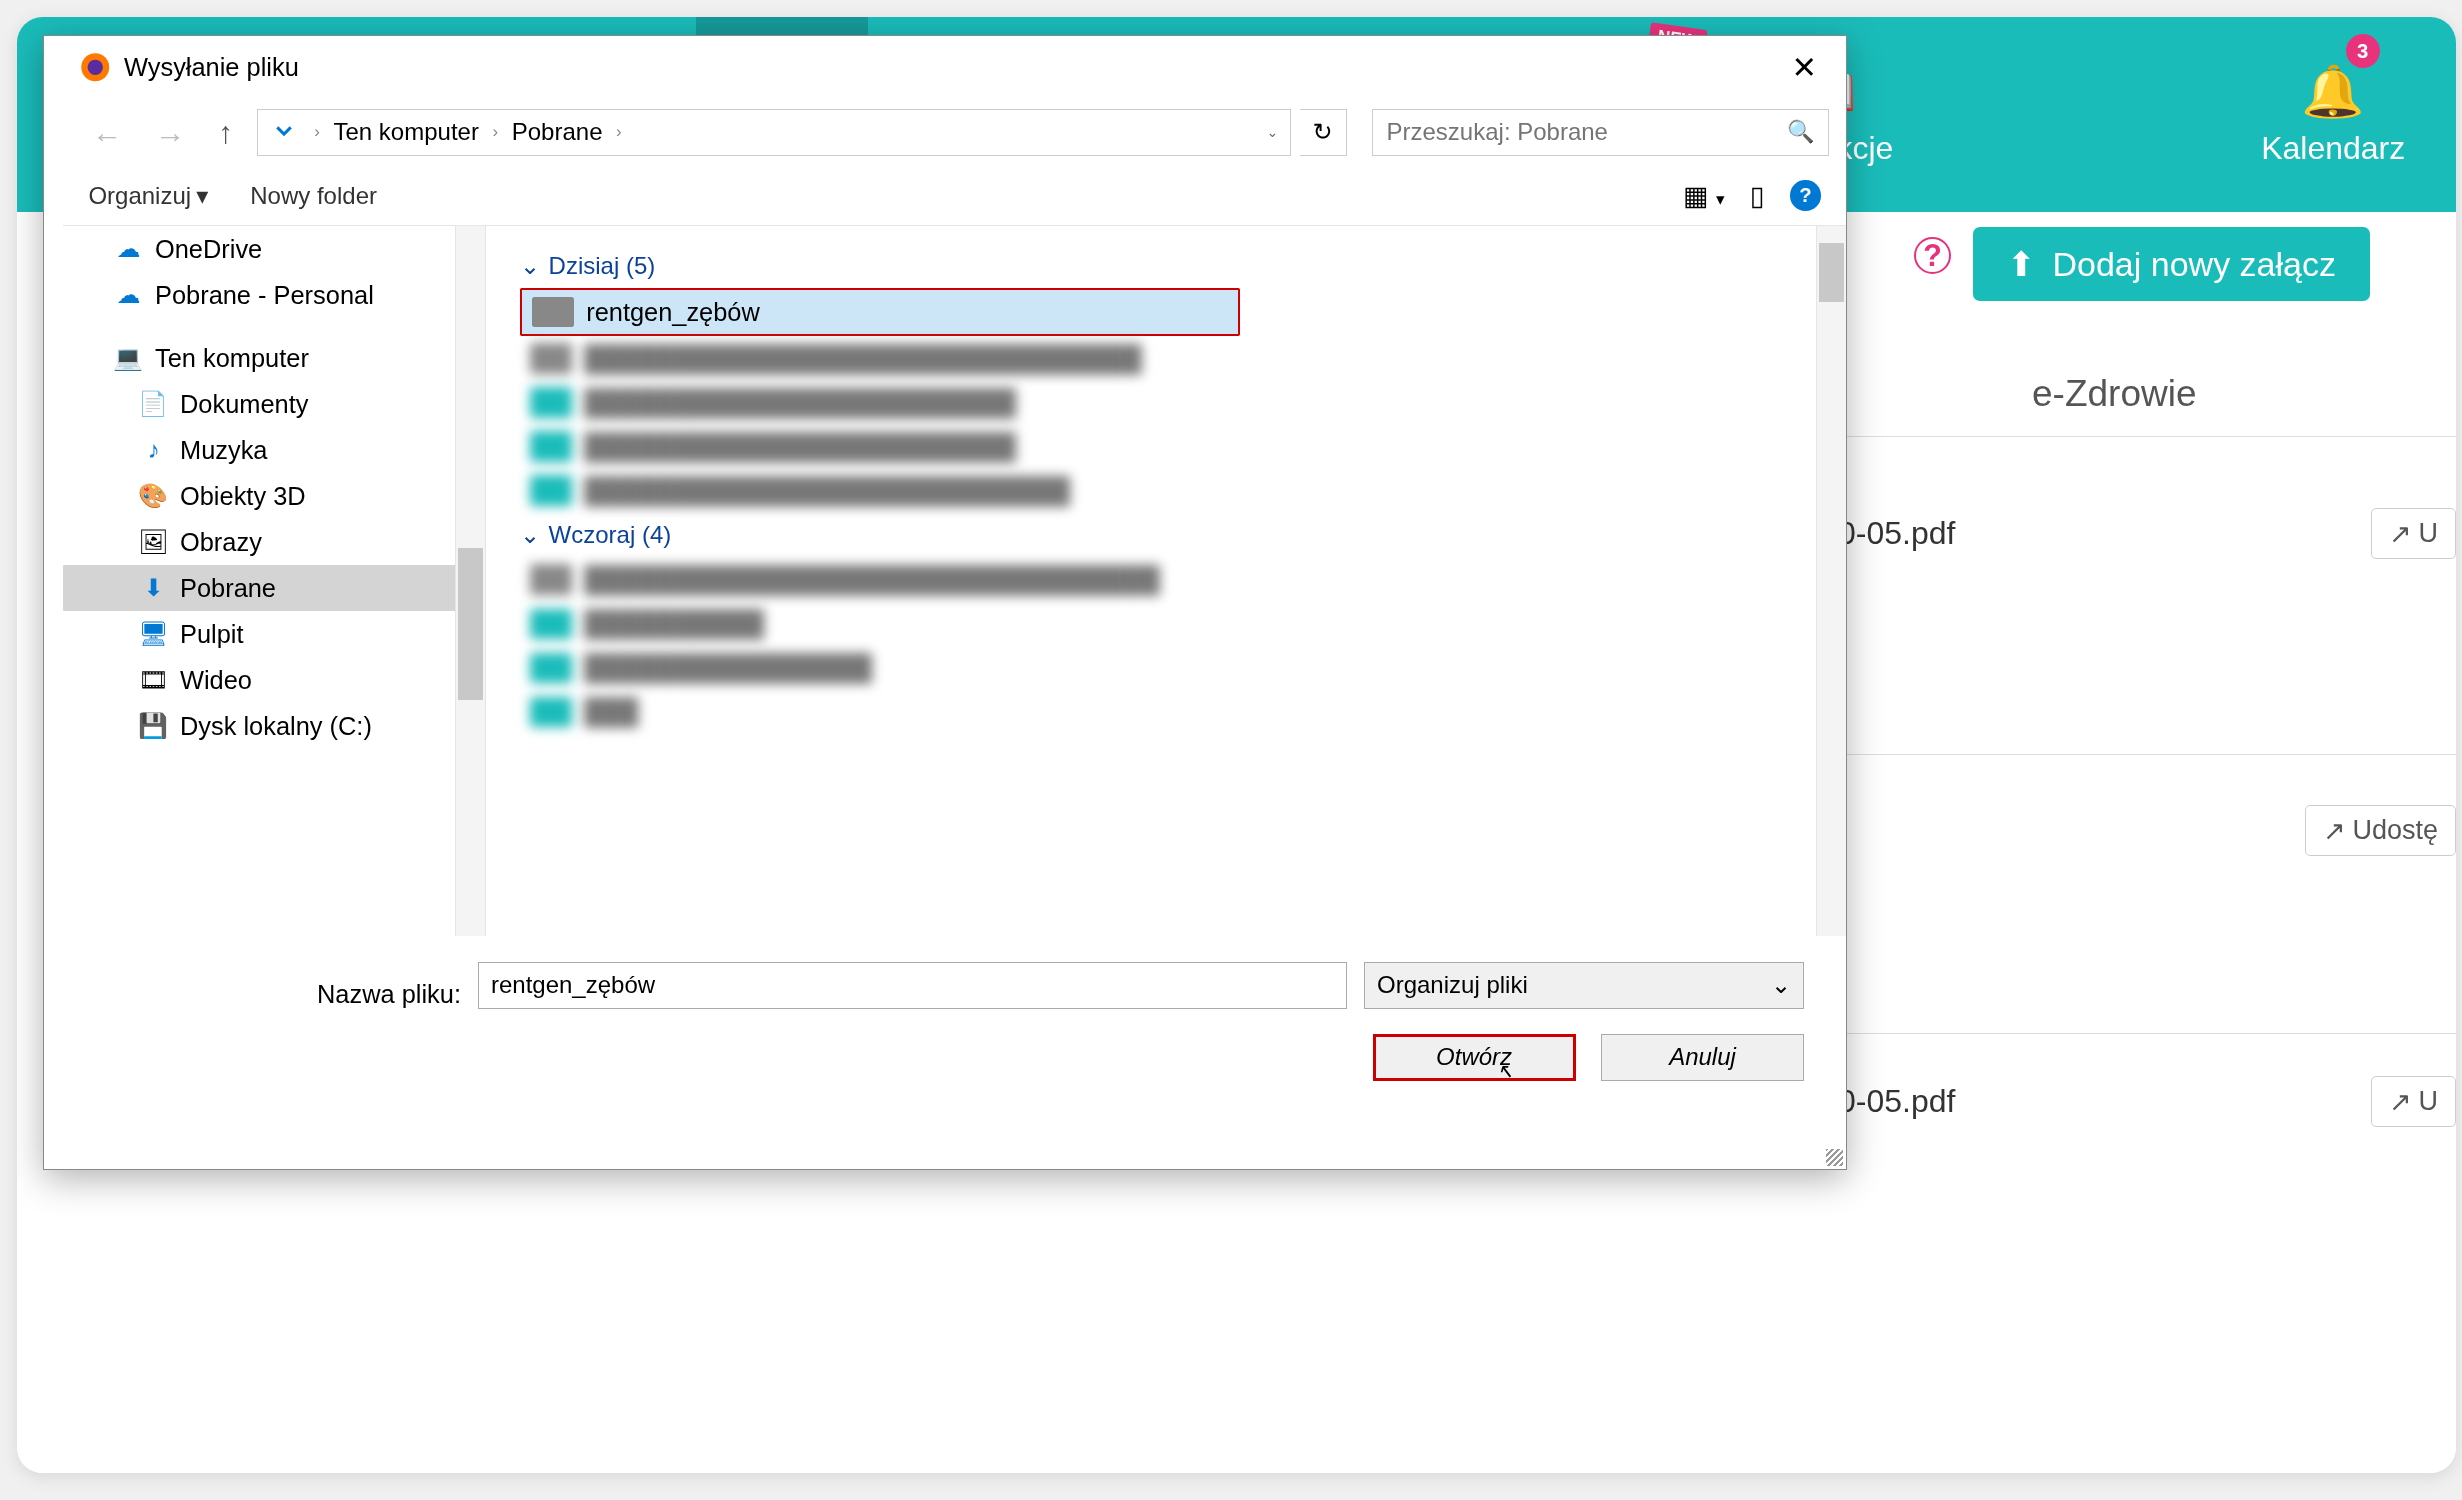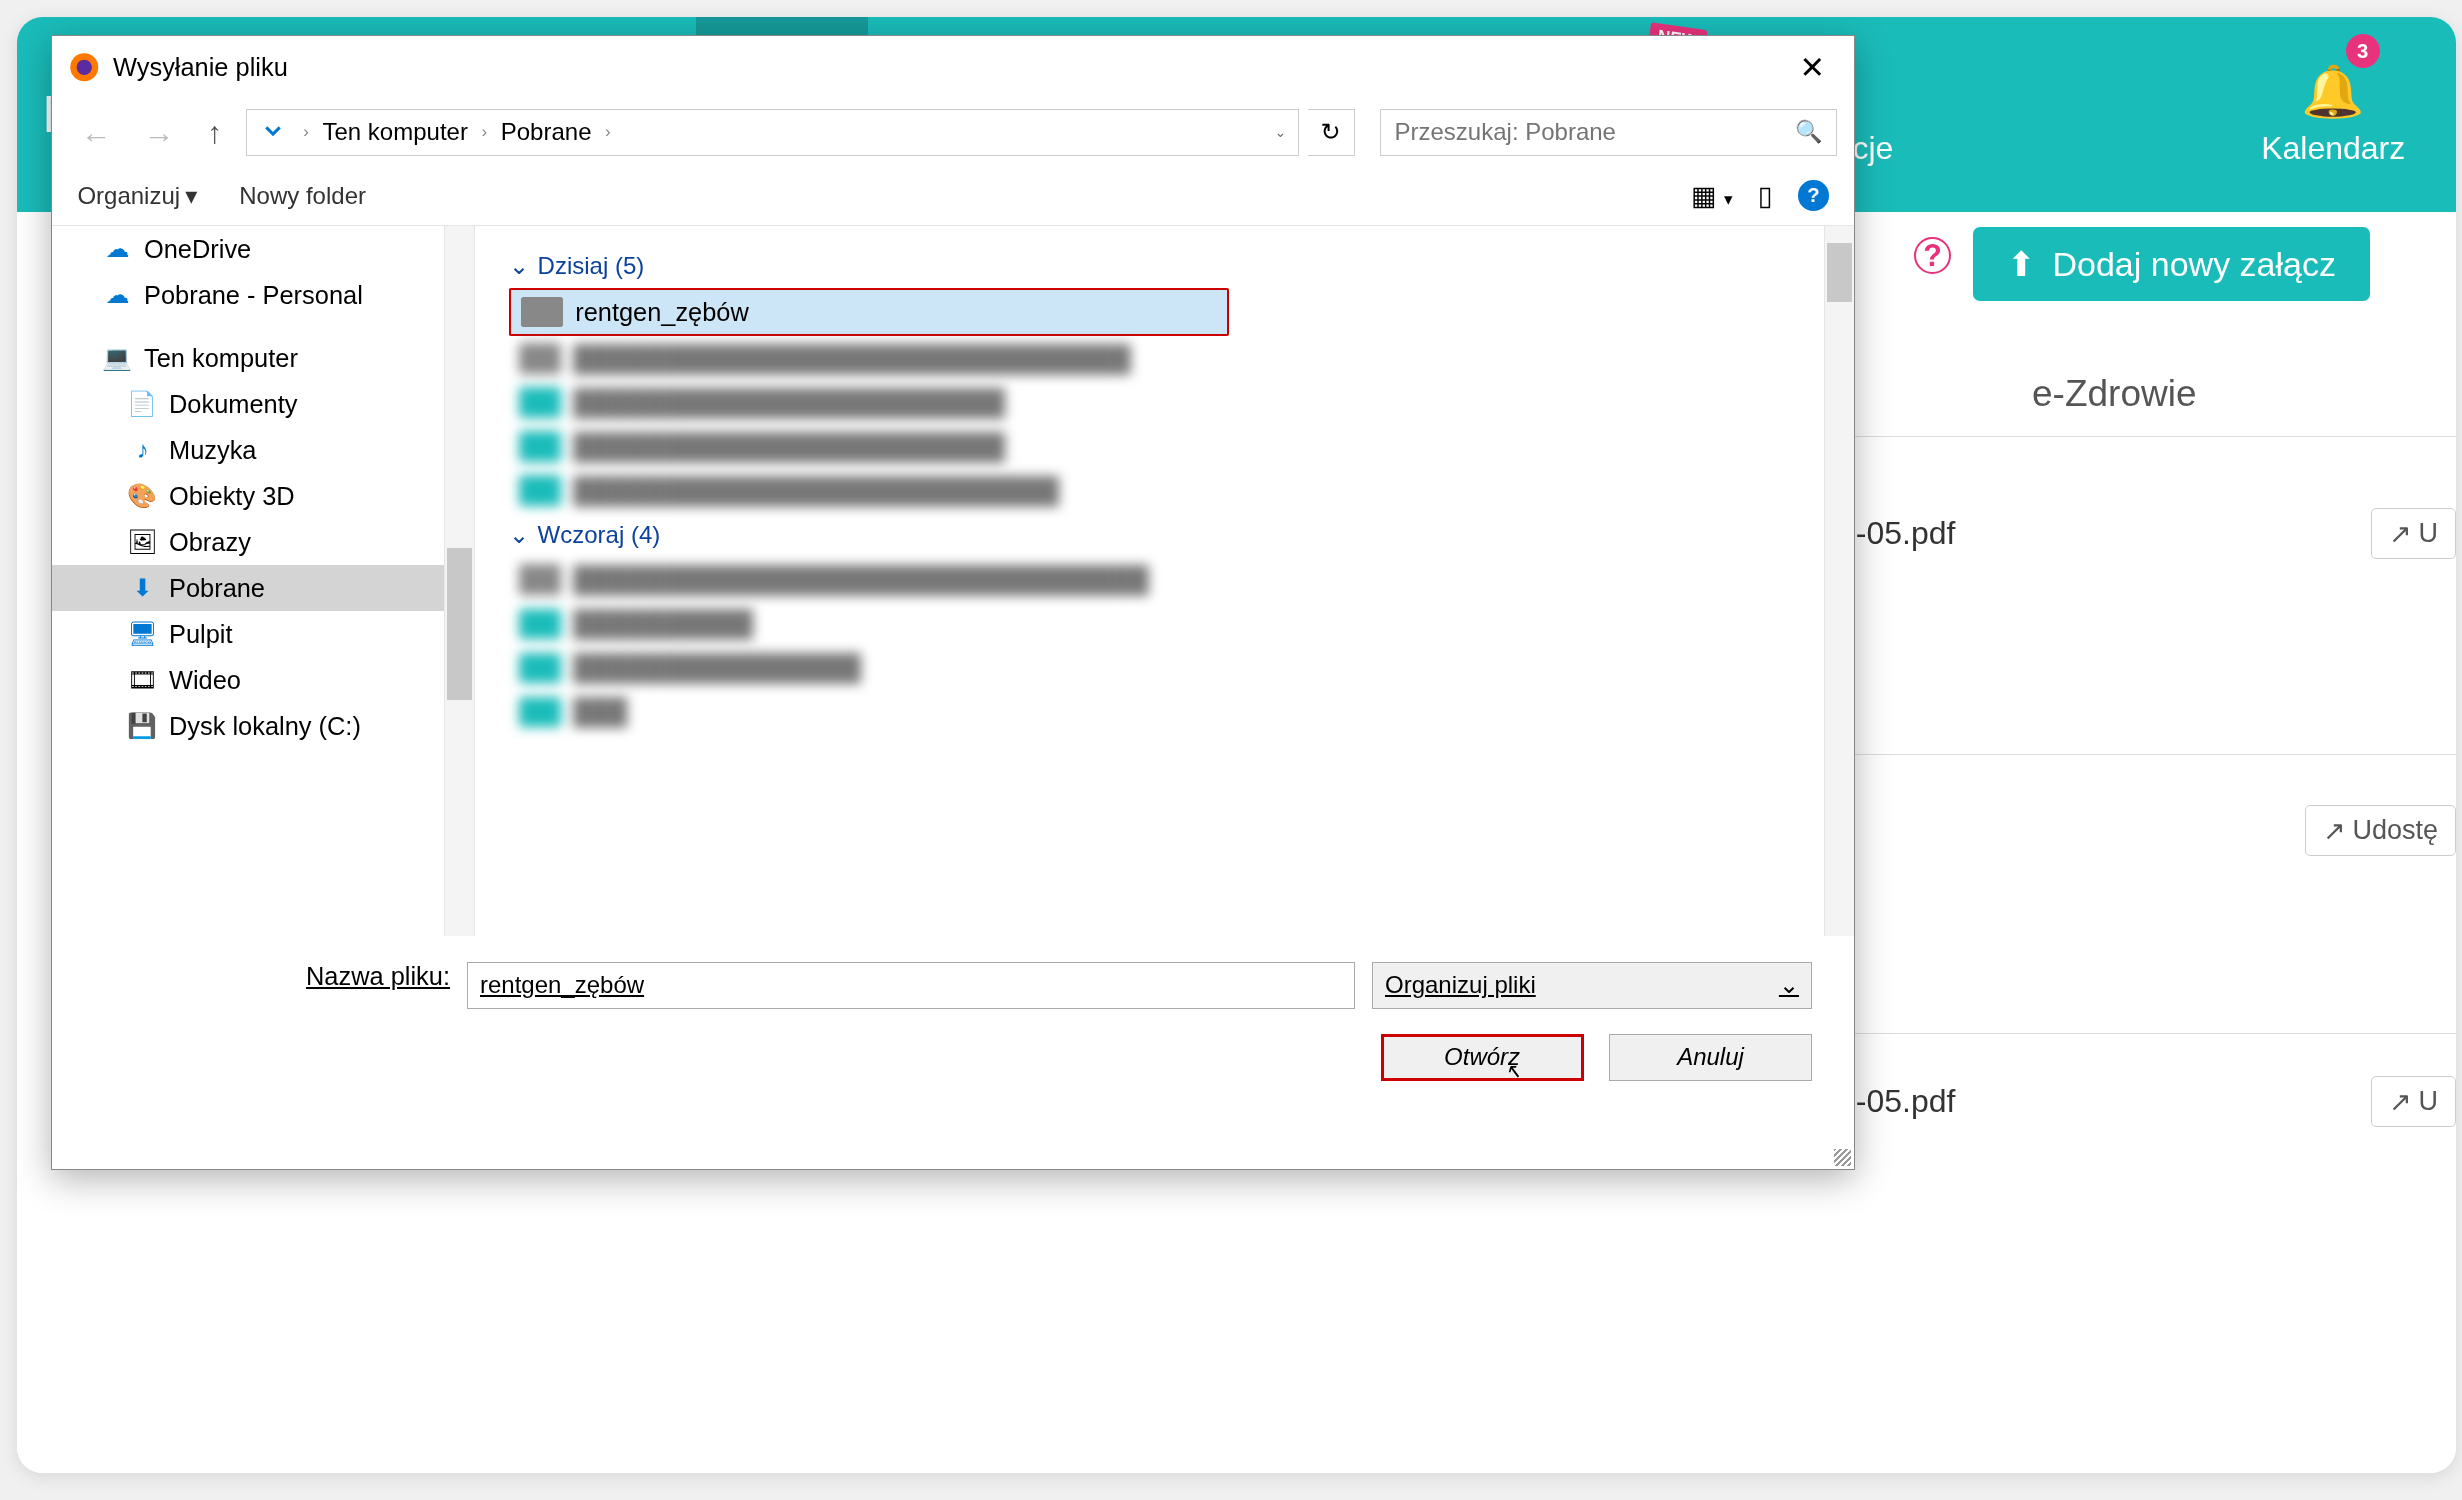--- a/index.html
+++ b/index.html
@@ -25,21 +25,21 @@
 .help-icon-circle { position: absolute; top: 25.4px; left: 1897px; color: #e9327c; font-size: 30.5px; border: 2.5px solid #e9327c; border-radius: 50%; width: 37px; height: 37px; display: flex; align-items: center; justify-content: center; font-weight: bold; }
 .add-attach-btn { position: absolute; top: 15.2px; left: 1956px; background: #1abcba; color: #fff; padding: 17px 34px; border-radius: 6.8px; font-size: 34px; display: flex; align-items: center; gap: 17px; cursor: pointer; }
 .ez-title { position: absolute; top: 161px; left: 2015px; font-size: 37px; color: #555; }
 .ez-sep { position: absolute; left: 1821px; right: 0; border-top: 1.7px solid #ddd; }
 
 .file-row { position: absolute; left: 1821px; right: 0; display: flex; align-items: center; justify-content: space-between; padding: 17px 0; }
 .file-row .fname { font-size: 32px; color: #333; }
 .share-btn { border: 1.7px solid #ccc; border-radius: 5.1px; padding: 8.5px 17px; font-size: 27px; color: #555; display: flex; align-items: center; gap: 6.8px; }
 
 
-.file-dialog { position: absolute; top: 18px; left: 34px; width: 1804px; height: 1135px; background: #fff; border: 1.7px solid #888; box-shadow: 0 8.5px 34px rgba(0,0,0,0.3); z-index: 100; }
+.file-dialog { position: absolute; top: 18px; left: 26px; width: 1804px; height: 1135px; background: #fff; border: 1.7px solid #888; box-shadow: 0 8.5px 34px rgba(0,0,0,0.3); z-index: 100; padding-left: 19px; }
 .dialog-title-bar { display: flex; align-items: center; padding: 8.5px 17px; font-size: 25.4px; }
 .firefox-icon { width: 30.5px; height: 30.5px; margin-right: 13.5px; }
 .dialog-close { margin-left: auto; font-size: 30.5px; cursor: pointer; padding: 5.1px 12px; }
 
 .dialog-path-row { display: flex; align-items: center; padding: 6.8px 17px; gap: 8.5px; height: 68px; }
 .nav-arrow { color: #bbb; font-size: 30.5px; padding: 0 12px; cursor: pointer; }
 .nav-arrow.up { color: #555; }
 .path-box { flex: 1; border: 1.7px solid #ccc; display: flex; align-items: center; height: 47px; padding: 0; margin-left: 3.4px; }
 .path-box .dl-icon { width: 34px; height: 34px; margin: 0 8.5px; color: #0078d4; }
 .path-box .crumb { padding: 0 8.5px; font-size: 24px; }
@@ -66,21 +66,21 @@
 .group-header { color: #0b429c; font-size: 24px; padding: 8.5px 0; display: flex; align-items: center; gap: 8.5px; }
 .file-item { display: flex; align-items: center; padding: 6.8px 10.2px; font-size: 25.4px; gap: 12px; }
 .file-item.selected { background: #cde6f7; border: 2.5px solid #cc0000; border-radius: 1.7px; }
 .file-thumb { width: 42px; height: 30.5px; background: #888; border-radius: 2.5px; display: inline-block; }
 .file-thumb.teal { background: #1abcba; }
 .blurred { filter: blur(6px); color: #777; pointer-events: none; }
 .scrollbar-track { position: absolute; right: 0; top: 0; width: 30.5px; height: 100%; background: #f4f4f4; border-left: 1.7px solid #e5e5e5; }
 .scrollbar-thumb { position: absolute; right: 1.7px; width: 25.4px; background: #c8c8c8; }
 
 .dialog-footer { padding: 25.4px 42px 25.4px 42px; background: #fff; }
-.filename-row { display: flex; align-items: flex-start; gap: 17px; margin-bottom: 25.4px; text-decoration: underline; }
+.filename-row { display: flex; align-items: flex-end; gap: 17px; margin-bottom: 25.4px; }
 .filename-label { font-size: 25.4px; margin-left: 212px; }
 .filename-input { flex: 1; height: 47px; border: 1.7px solid #aaa; padding: 0 12px; font-size: 24px; }
 .filetype-select { width: 440px; height: 47px; border: 1.7px solid #aaa; background: #f0f0f0; padding: 0 12px; font-size: 24px; display: flex; align-items: center; justify-content: space-between; }
 .button-row { display: flex; justify-content: flex-end; gap: 25.4px; font-style: italic; }
 .dlg-btn { width: 203px; height: 47px; border: 1.7px solid #aaa; background: #f0f0f0; font-size: 24px; display: flex; align-items: center; justify-content: center; cursor: pointer; }
 .dlg-btn.primary { border: 3.4px solid #cc0000; }
 .cursor { position: absolute; font-size: 20.3px; }
 .resize-grip { position: absolute; right: 3.4px; bottom: 3.4px; width: 17px; height: 17px; background: repeating-linear-gradient(135deg, #999 0 1.7px, transparent 1.7px 4.2px); }
 </style>
 </head>

